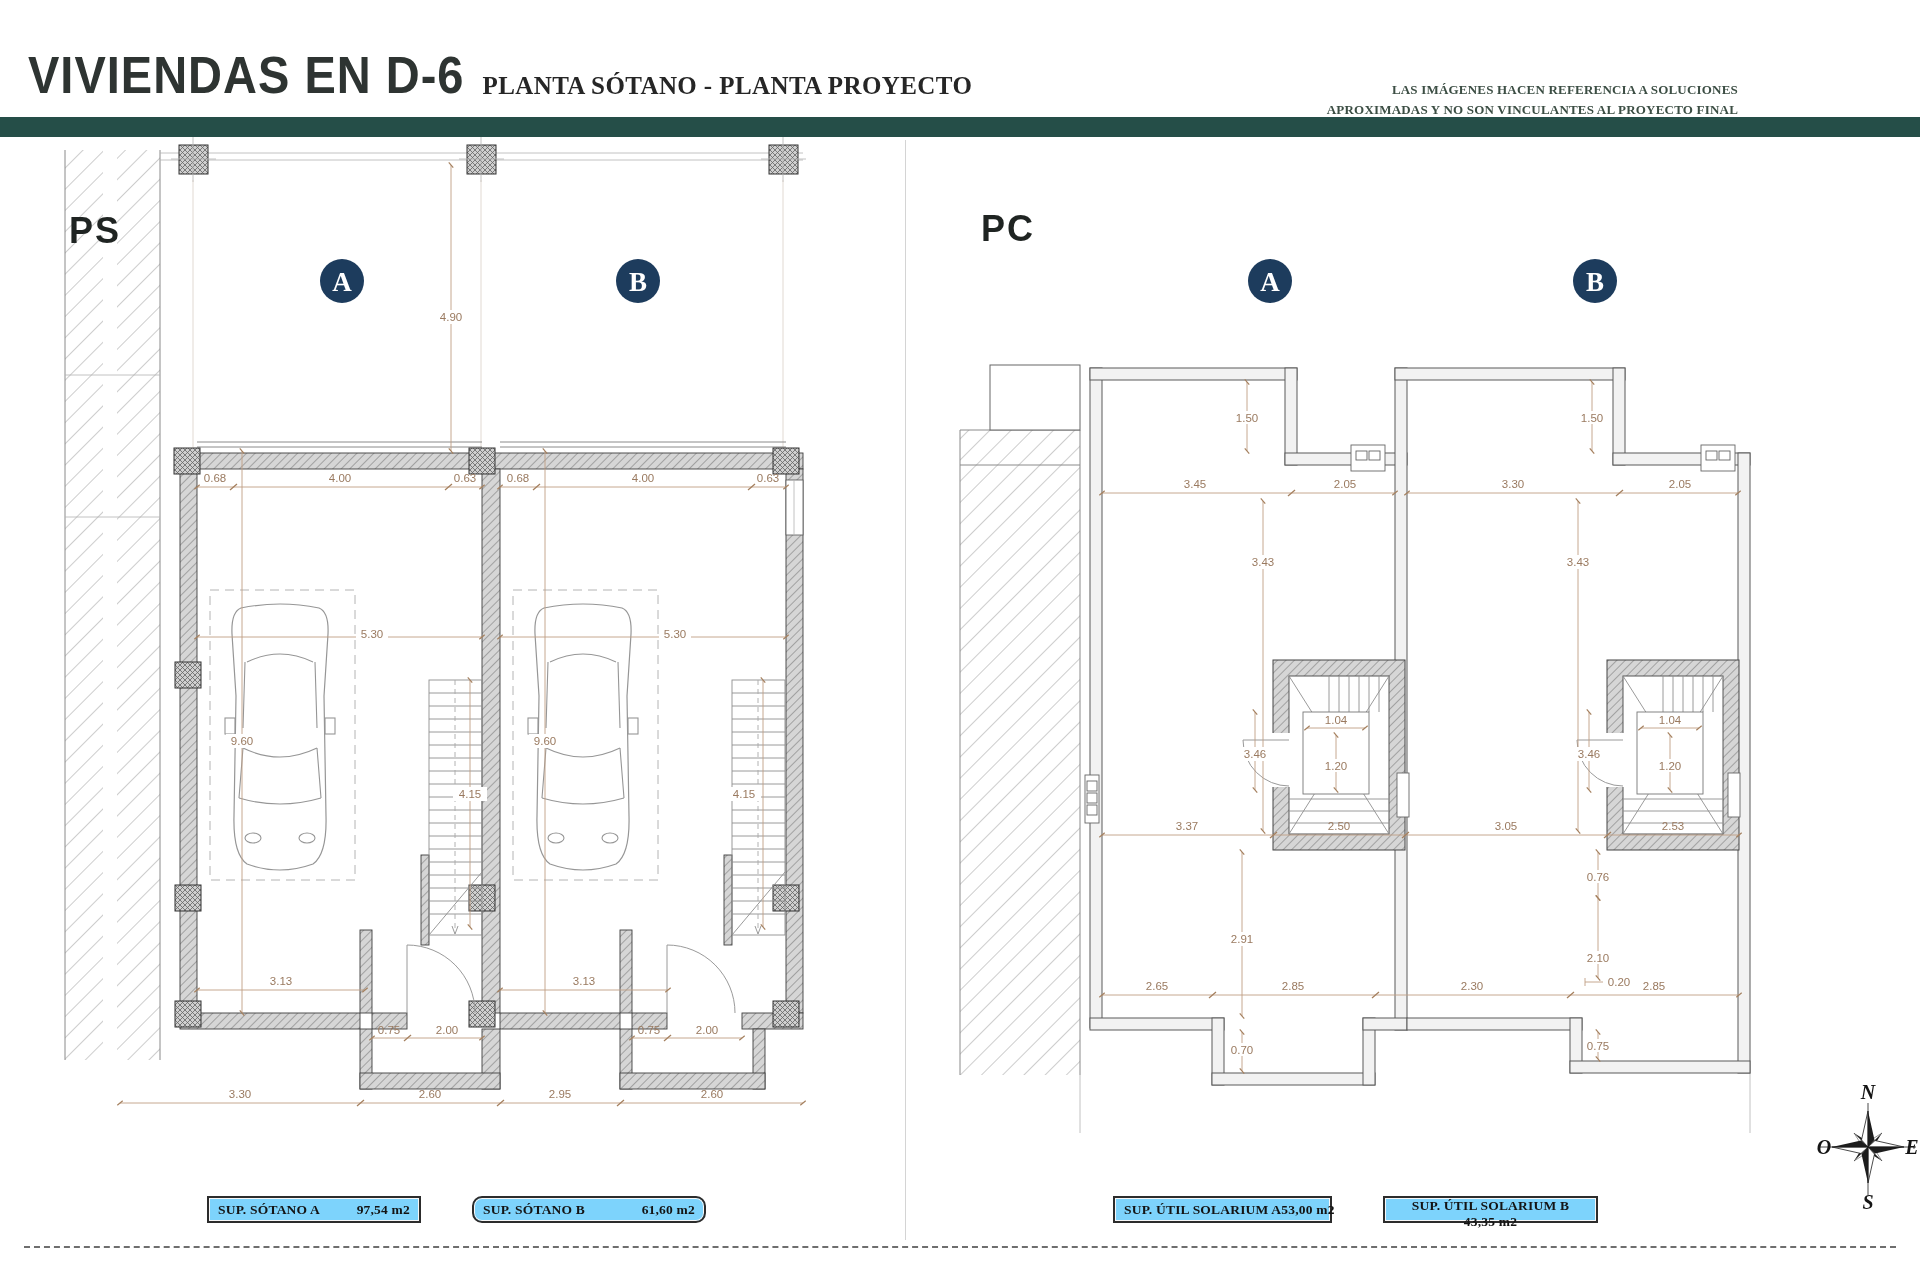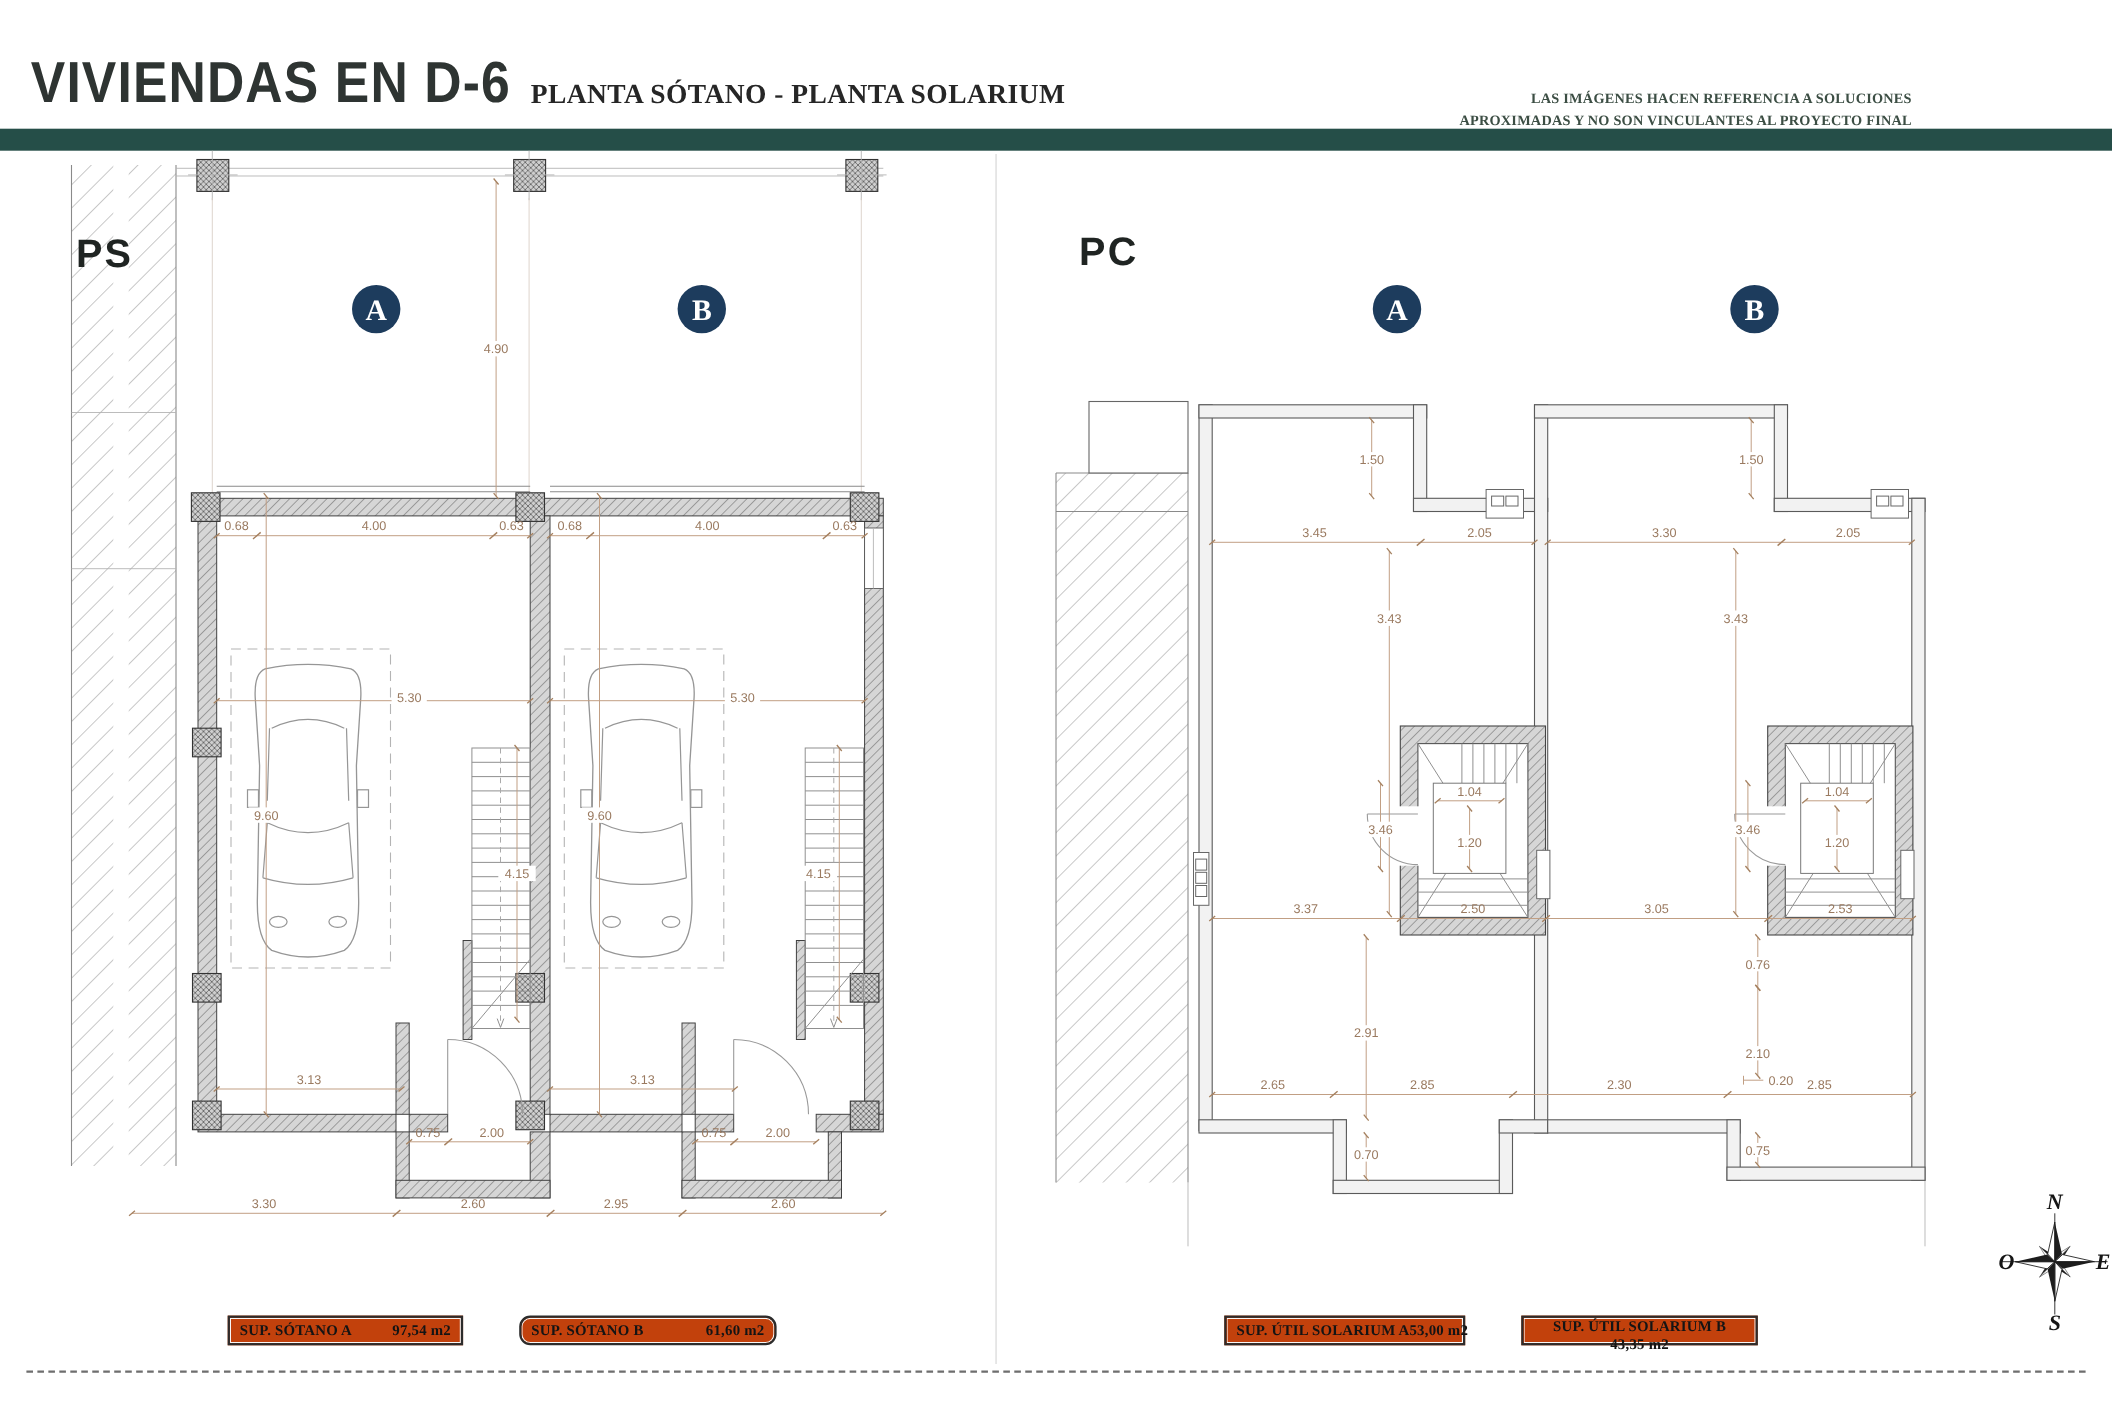--- a/index.html
+++ b/index.html
@@ -16,21 +16,21 @@
          color:#3c4e44; letter-spacing:.2px; }
   .greenbar { position:absolute; left:0; top:117px; width:1920px; height:20px; background:#254e48; }
   .vdivider { position:absolute; left:905px; top:140px; width:1px; height:1100px; background:#d4d4d4; }
   .dashline { position:absolute; left:24px; top:1246px; width:1872px; height:0; border-top:2px dashed #6e6e6e; }
 
   svg.plan { position:absolute; }
   #ps { left:55px;  top:135px; }
   #pc { left:945px; top:135px; }
   #compass { position:absolute; left:1816px; top:1078px; }
 
-  .areabox { position:absolute; height:27px; box-sizing:border-box; background:#c2410c;
+  .areabox { position:absolute; height:27px; box-sizing:border-box; background:#7dd3fc;
          border:2px solid #2c2c2c; box-shadow:inset 0 0 0 1px #f7f7f7;
          display:flex; align-items:center; justify-content:space-between; padding:0 9px;
          font-family:"Liberation Serif",serif; font-weight:700; font-size:13.5px; color:#141414;
          letter-spacing:.2px; white-space:nowrap; }
 
   
   .g     { fill:url(#hground); }
   .w     { fill:url(#hwall); stroke:#3f3f3f; stroke-width:.9; }
   .wc    { fill:url(#hcol);  stroke:#333;    stroke-width:1; }
   .pcw   { fill:#f2f2f2; stroke:#5a5a5a; stroke-width:1; }
@@ -54,21 +54,21 @@
   .stair { stroke:#8f8f8f; stroke-width:.9; fill:none; }
   .fx    { fill:#fff; stroke:#666; stroke-width:.9; }
   text.cmp { font-family:"Liberation Serif",serif; font-weight:700; font-style:italic;
          font-size:20px; fill:#151515; text-anchor:middle; }
 </style>
 </head>
 <body>
 
 <div class="hdr">
   <span class="t1">VIVIENDAS EN D-6</span>
-  <span class="t2">PLANTA SÓTANO - PLANTA SOLARIUM</span>
+  <span class="t2">PLANTA SÓTANO - PLANTA PROYECTO</span>
 </div>
 <div class="disclaimer">
   <div>LAS IMÁGENES HACEN REFERENCIA A SOLUCIONES</div>
   <div>APROXIMADAS Y NO SON VINCULANTES AL PROYECTO FINAL</div>
 </div>
 <div class="greenbar"></div>
 <div class="vdivider"></div>
 
 <svg id="ps" class="plan" width="760" height="1060" viewBox="0 0 760 1060">
   <defs>

